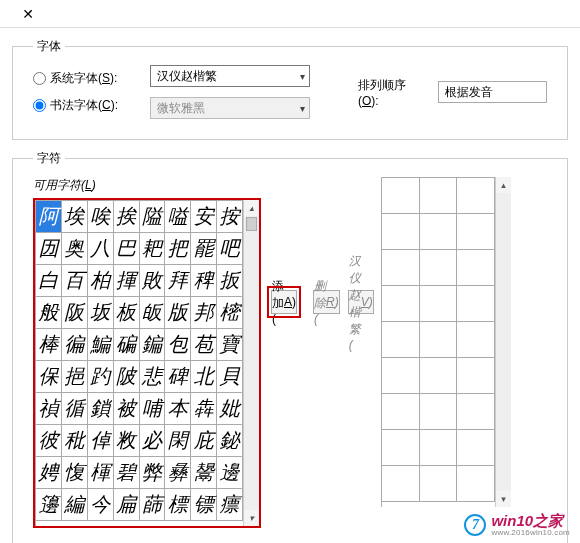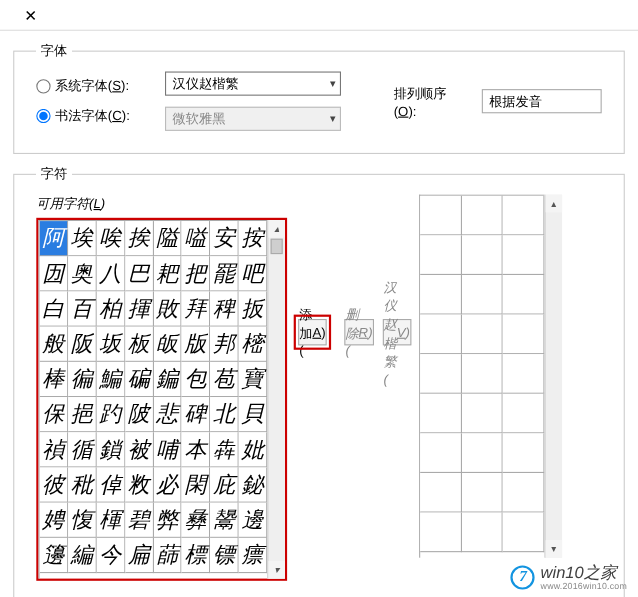--- a/index.html
+++ b/index.html
@@ -157,21 +157,21 @@
       gap: 5px;
     }
     .wm-badge {
       width:22px; height:22px; border-radius:50%;
       border:2px solid #1394e0;
       display:flex; align-items:center; justify-content:center;
       color:#1394e0; font-style:italic; font-weight:bold; font-size:14px;
       font-family: Georgia, serif;
     }
     .wm-text { line-height:1.05; }
-    .wm-main { font-size:15px; font-weight:normal; color:#404040; font-style:italic; }
+    .wm-main { font-size:15px; font-weight:bold; color:#be185d; font-style:italic; }
     .wm-sub { font-size:8px; color:#888; letter-spacing:0.2px; }
     .u { text-decoration: underline; }
   </style>
 </head>
 <body>
 
 <div class="titlebar">
   <div class="close">
     <span>✕</span>
   </div>

